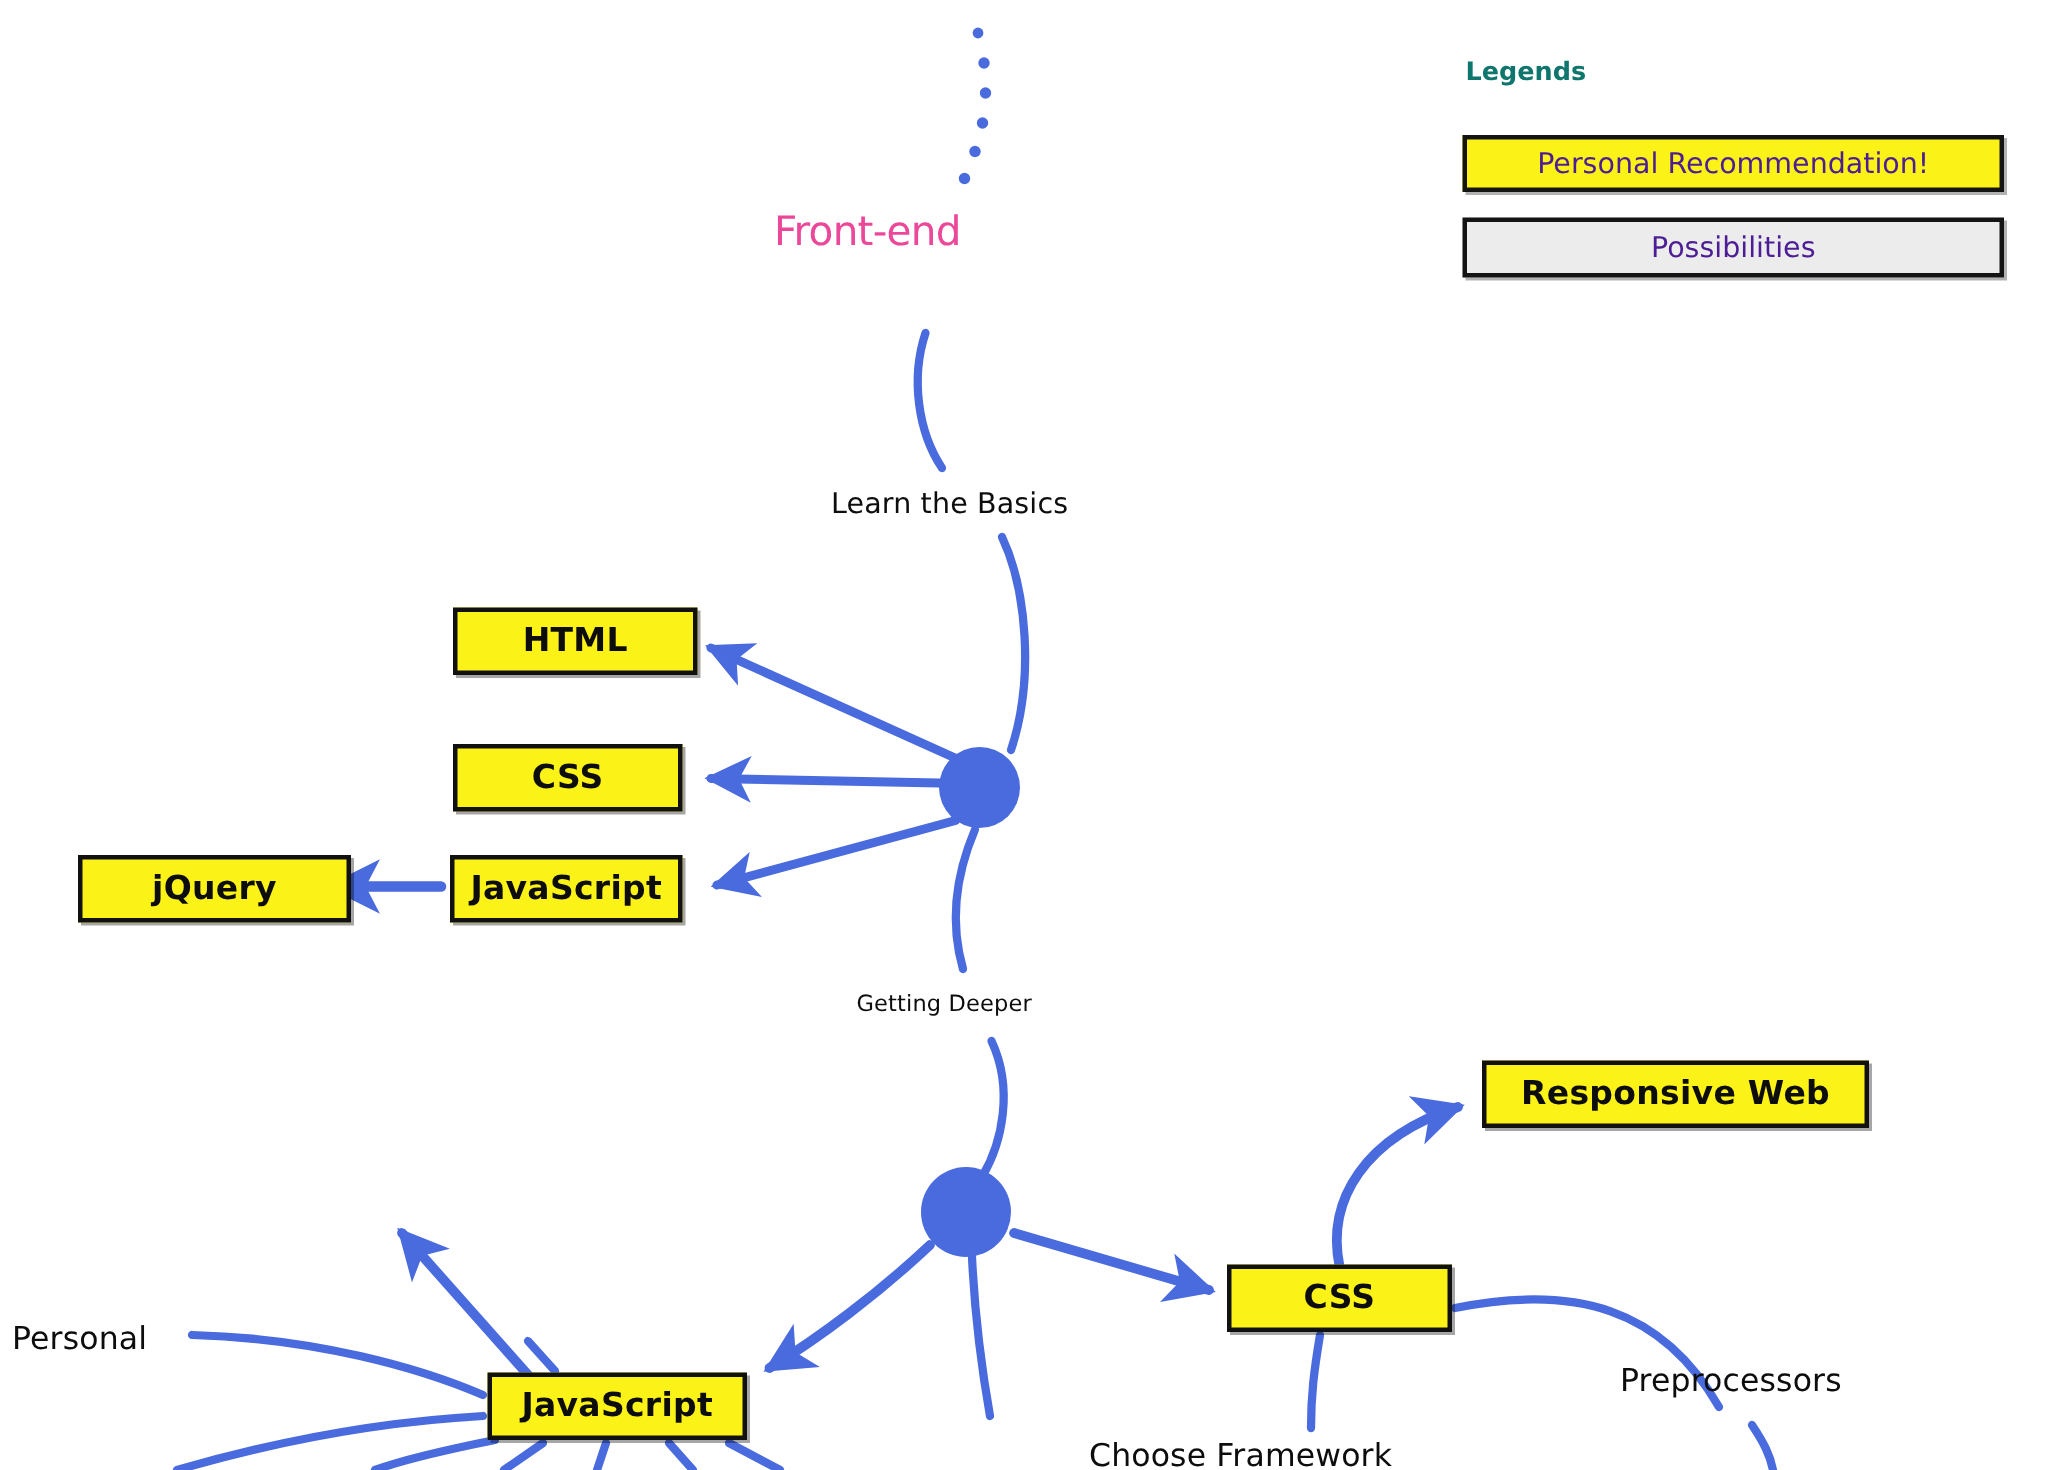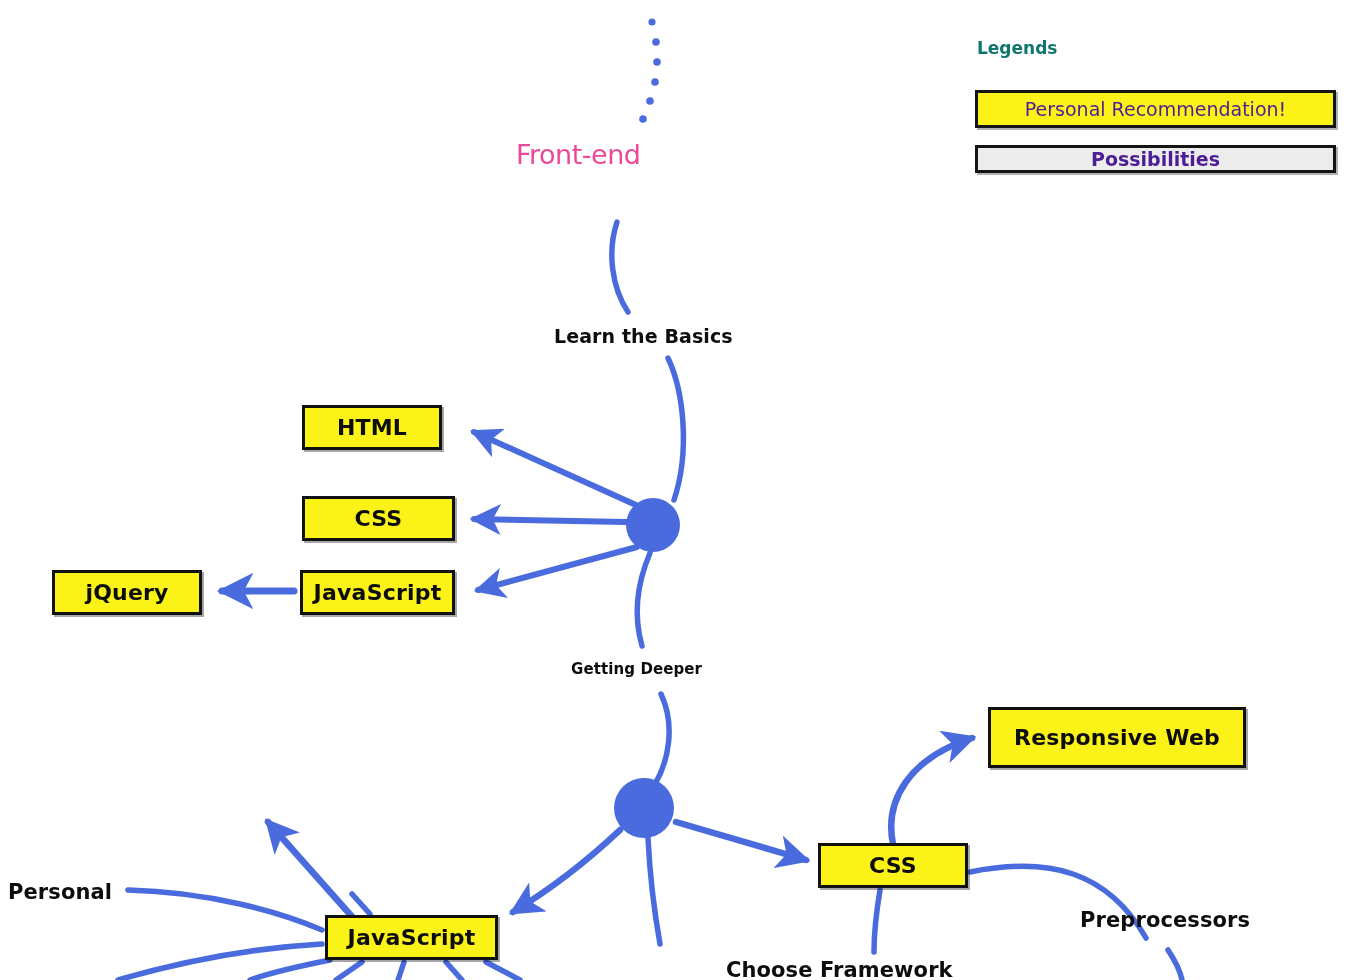--- a/index.html
+++ b/index.html
@@ -33,21 +33,21 @@
     justify-content: center;
     font-weight: 600;
     color: #0d0d0d;
     letter-spacing: 0.2px;
     box-shadow: 2px 2px 0 rgba(0,0,0,0.35);
     white-space: nowrap;
   }
   .node-box.rec { background: #fbf318; }
   .plain-label {
     position: absolute;
-    font-weight: 700;
+    font-weight: 400;
     color: #0d0d0d;
     white-space: nowrap;
     letter-spacing: 0.1px;
   }
   #root-title {
     position: absolute;
     font-size: 27px;
     font-weight: 400;
     color: #ec4899;
     letter-spacing: -0.5px;
@@ -140,31 +140,31 @@
   </svg>
 
   <div id="root-title" style="left:516px; top:139px;">Front-end</div>
 
   <div class="plain-label" style="left:554px; top:325px; font-size:19px;">Learn the Basics</div>
   <div class="plain-label" style="left:571px; top:660px; font-size:15px;">Getting Deeper</div>
 
   <div class="hub" style="left:626px; top:498px; width:54px; height:54px;"></div>
   <div class="hub" style="left:614px; top:778px; width:60px; height:60px;"></div>
 
-  <div class="node-box rec" style="left:302px; top:405px; width:140px; height:45px; font-size:22px;">HTML</div>
+  <div class="node-box rec" style="left:302px; top:405px; width:163px; height:45px; font-size:22px;">HTML</div>
   <div class="node-box rec" style="left:302px; top:496px; width:153px; height:45px; font-size:22px;">CSS</div>
   <div class="node-box rec" style="left:300px; top:570px; width:155px; height:45px; font-size:22px;">JavaScript</div>
-  <div class="node-box rec" style="left:52px; top:570px; width:150px; height:45px; font-size:22px;">jQuery</div>
+  <div class="node-box rec" style="left:52px; top:570px; width:182px; height:45px; font-size:22px;">jQuery</div>
 
   <div class="node-box rec" style="left:325px; top:915px; width:173px; height:45px; font-size:22px;">JavaScript</div>
   <div class="node-box rec" style="left:818px; top:843px; width:150px; height:45px; font-size:22px;">CSS</div>
-  <div class="node-box rec" style="left:988px; top:707px; width:258px; height:61px; font-size:22px;">Responsive Web</div>
+  <div class="node-box rec" style="left:988px; top:707px; width:258px; height:45px; font-size:22px;">Responsive Web</div>
 
   <div class="plain-label" style="left:8px; top:880px; font-size:21px;">Personal</div>
   <div class="plain-label" style="left:1080px; top:908px; font-size:21px;text-align:center;">Preprocessors</div>
   <div class="plain-label" style="left:726px; top:958px; font-size:21px;">Choose Framework</div>
 
   <div class="legend-title" style="left:977px; top:38px;">Legends</div>
 
   <div class="legend-box" style="left:975px; top:90px; width:361px; height:38px; background:#fbf318;">Personal Recommendation!</div>
-  <div class="legend-box" style="left:975px; top:145px; width:361px; height:28px; background:#ececec;font-weight:bold;">Possibilities</div>
+  <div class="legend-box" style="left:975px; top:145px; width:361px; height:40px; background:#ececec;">Possibilities</div>
 
 </div>
 
 </body></html>

